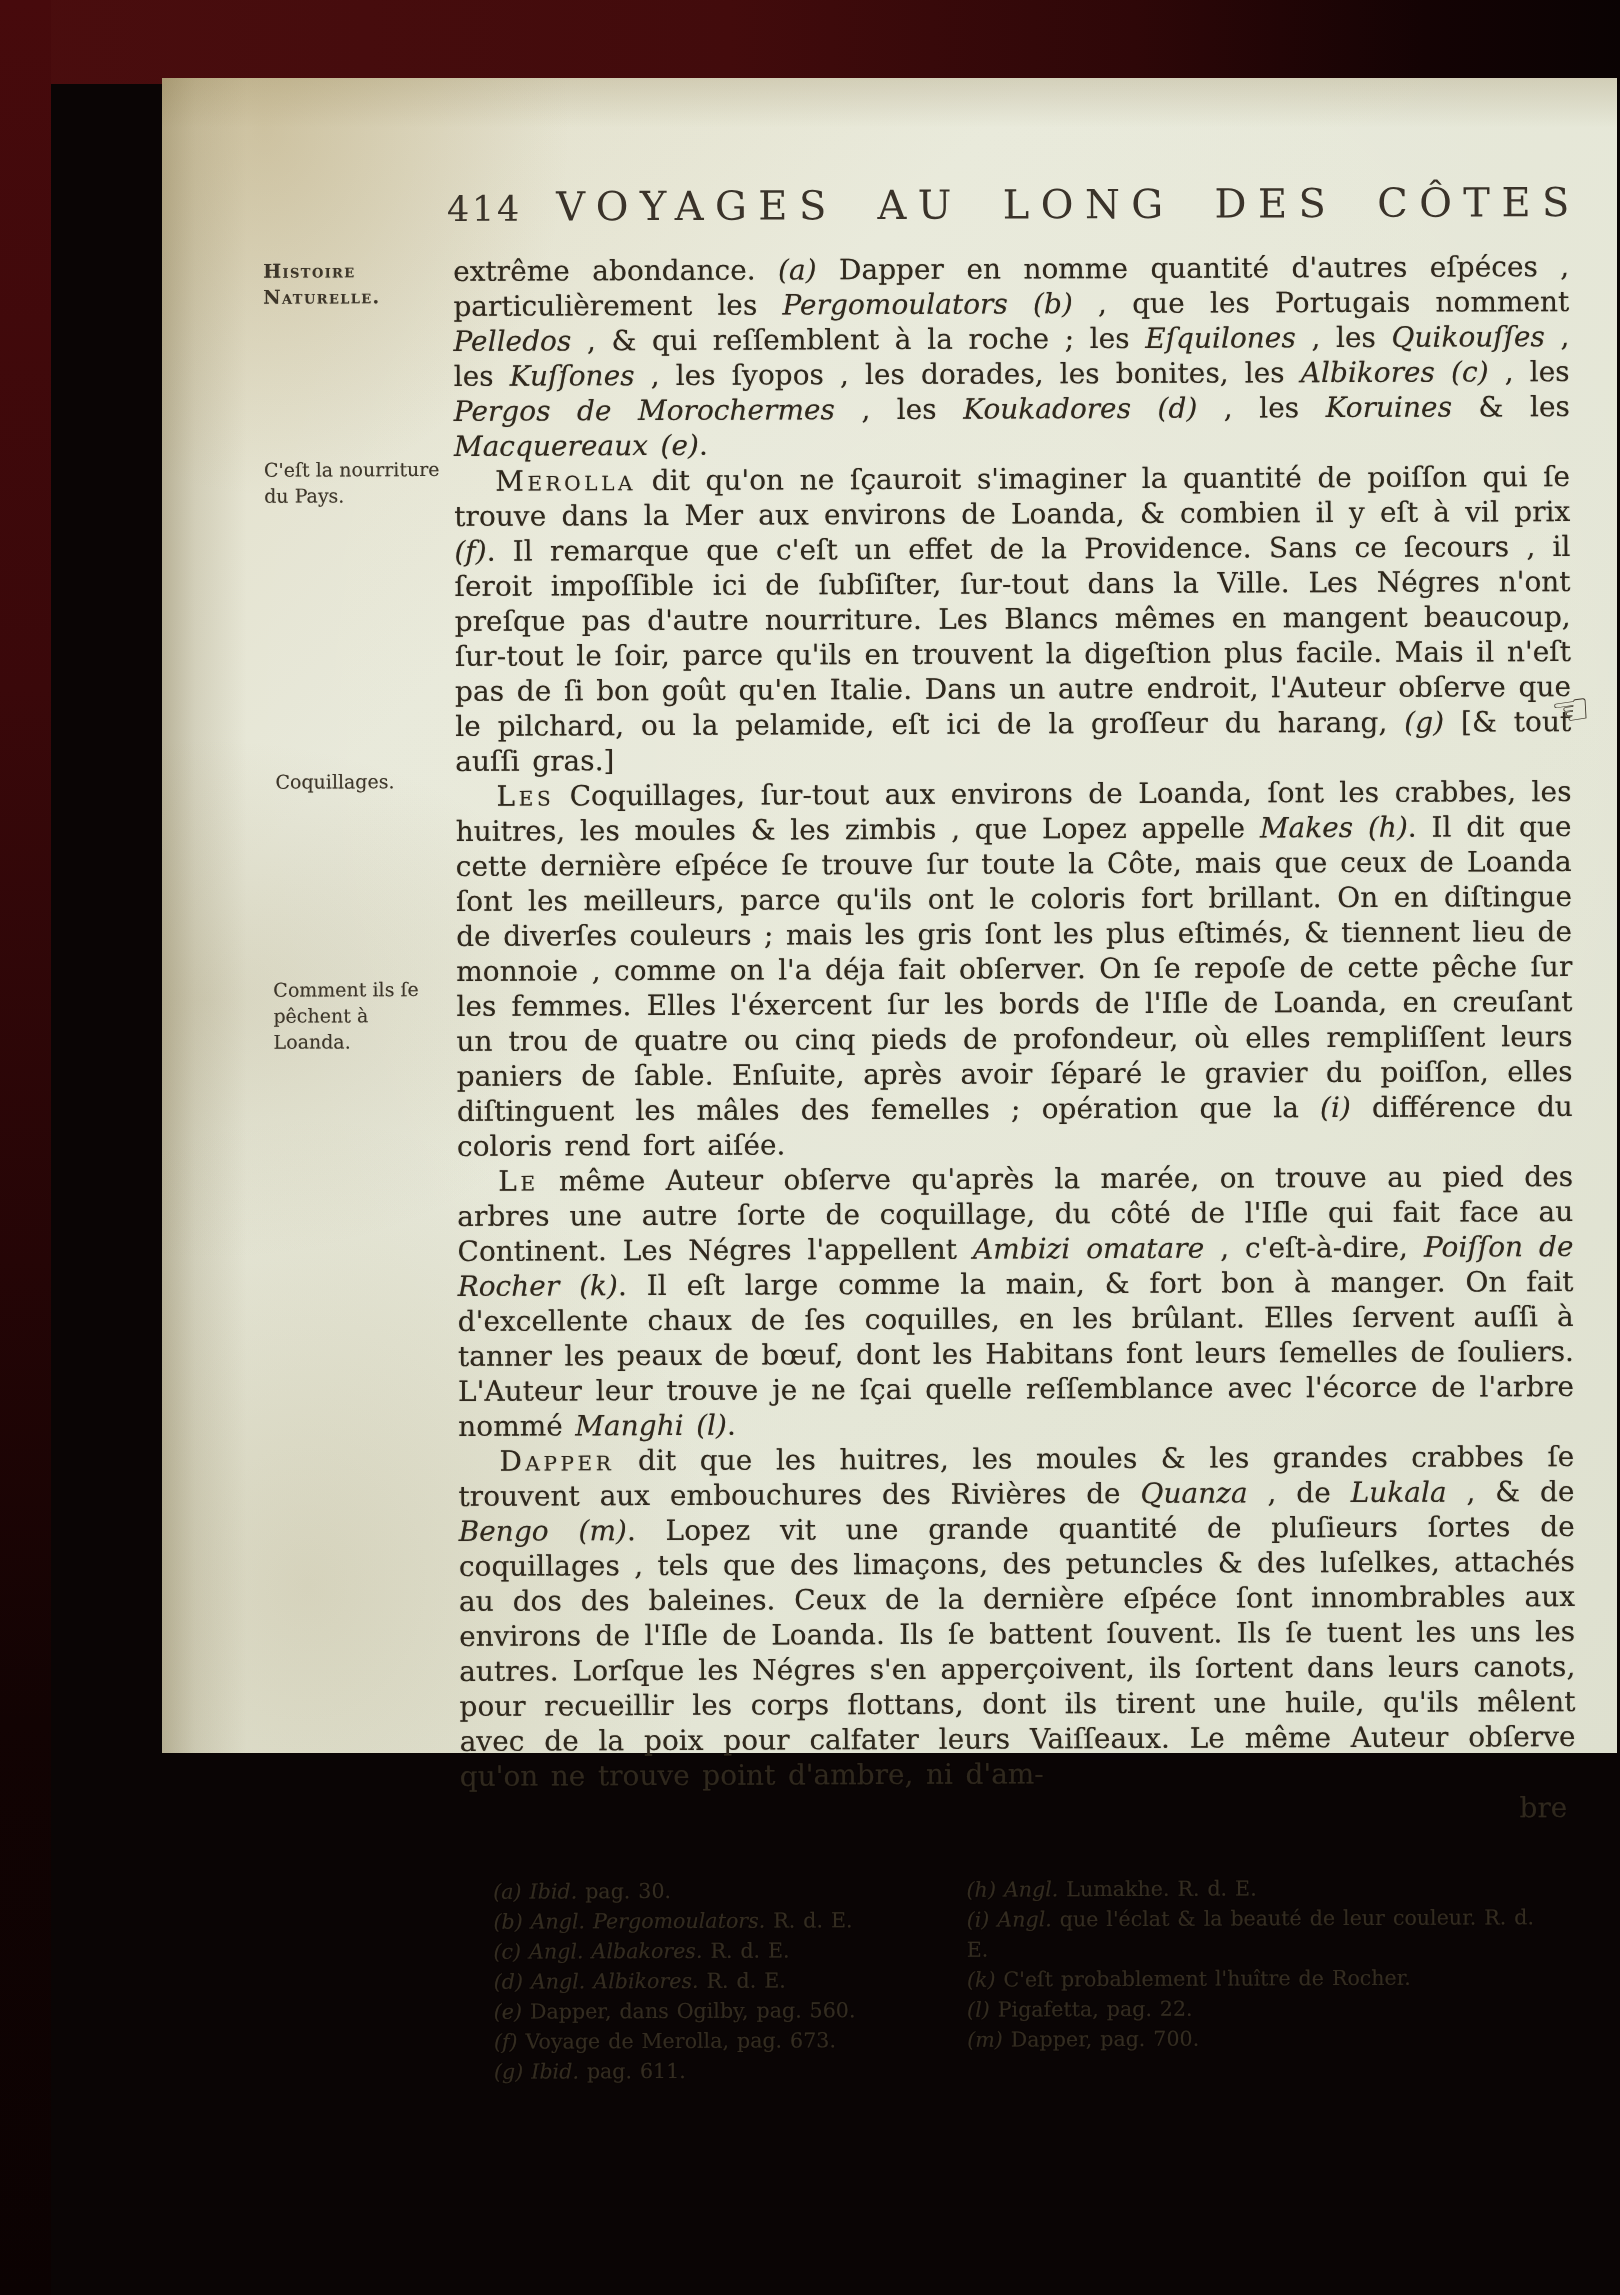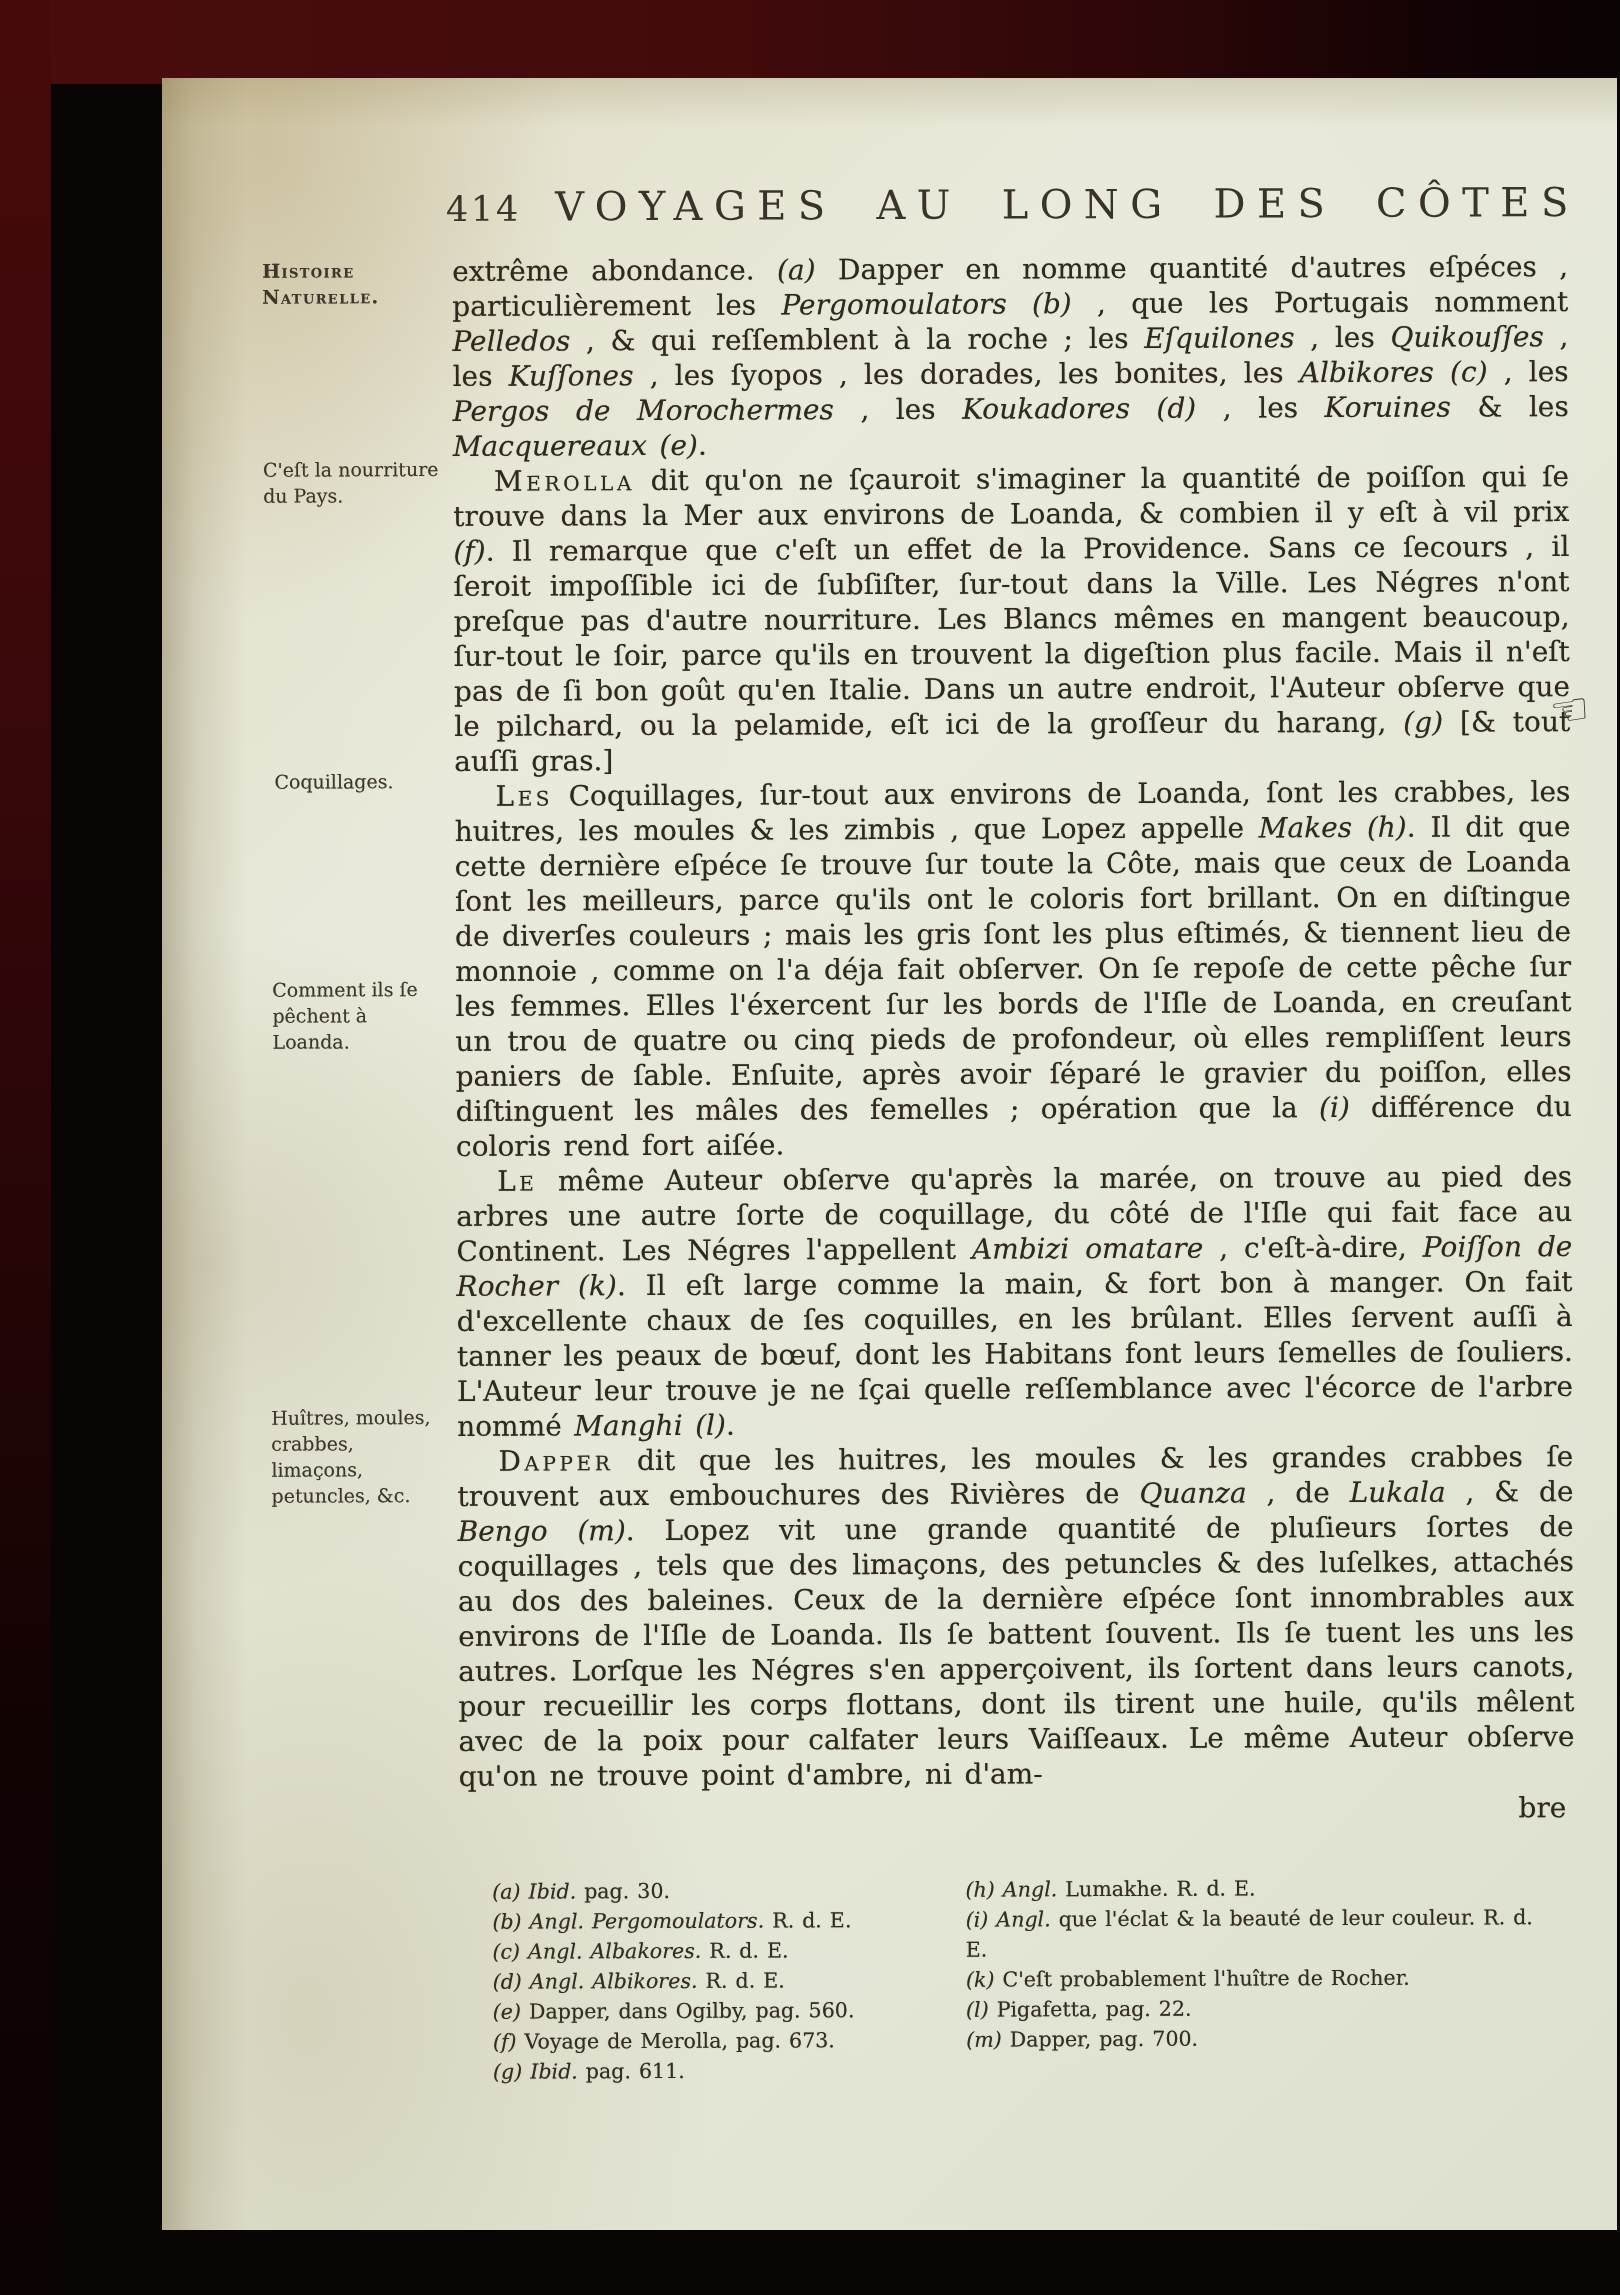--- a/index.html
+++ b/index.html
@@ -12,21 +12,21 @@
   .scan{position:relative;width:1621px;height:2295px;background:#0a0505;}
   .band-top{
     position:absolute;left:0;top:0;width:1621px;height:84px;
     background:linear-gradient(90deg,#4a0d0e 0%,#420b0c 45%,#2e0708 70%,#140304 88%,#0a0303 100%);
   }
   .band-left{
     position:absolute;left:0;top:0;width:51px;height:2295px;
     background:linear-gradient(180deg,#470a0c 0%,#3a080a 30%,#250506 55%,#120303 75%,#0b0202 100%);
   }
   .paper{
-    position:absolute;left:162px;top:78px;width:1455px;height:2152px;
+    position:absolute;left:162px;top:78px;width:1455px;height:1675px;
     background-color:#e6e7d8;
     background-image:
       radial-gradient(ellipse at 7% 3%, rgba(156,128,68,0.30), transparent 16%),
       radial-gradient(ellipse at 3% 55%, rgba(140,120,70,0.18), transparent 20%),
       radial-gradient(ellipse at 10% 90%, rgba(150,130,80,0.20), transparent 22%),
       radial-gradient(ellipse at 55% 40%, rgba(255,255,246,0.10), transparent 70%),
       linear-gradient(90deg, rgba(110,95,55,0.38) 0px, rgba(110,95,55,0.16) 33px, rgba(110,95,55,0) 85px),
       linear-gradient(180deg, rgba(135,115,65,0.22) 0px, rgba(135,115,65,0) 50px),
       linear-gradient(135deg,#e1dcc5 0%,#e8e9da 28%,#e4e6d6 65%,#dee0cf 100%);
   }
@@ -82,21 +82,20 @@
 
       <div class="header">
         <span class="pagenum">414</span>
         <span class="runtitle">VOYAGES AU LONG DES CÔTES</span>
       </div>
 
       <div class="note scnote" style="top:177px;">Histoire Naturelle.</div>
       <div class="note" style="top:376px;">C'eſt la nourriture du Pays.</div>
       <div class="note" style="top:688px;left:114px;">Coquillages.</div>
       <div class="note" style="top:896px;left:111px;">Comment ils ſe pêchent à Loanda.</div>
-      <div class="note" style="top:1324px;left:108px;">Huîtres, moules, crabbes, limaçons, petuncles, &amp;c.</div>
 
       <div class="bodycol">
         <p class="para"><span>extrême abondance.  </span><span class="i">(a)</span><span> Dapper en nomme quantité d'autres eſpéces , particulièrement les </span><span class="i">Pergomoulators</span><span> </span><span class="i">(b)</span><span> , que les Portugais nomment </span><span class="i">Pelledos</span><span> , &amp; qui reſſemblent à la roche ; les </span><span class="i">Eſquilones</span><span> , les </span><span class="i">Quikouſſes</span><span> , les </span><span class="i">Kuſſones</span><span> , les ſyopos , les dorades, les bonites, les </span><span class="i">Albikores</span><span> </span><span class="i">(c)</span><span> , les </span><span class="i">Pergos de Morochermes</span><span> , les </span><span class="i">Koukadores</span><span> </span><span class="i">(d)</span><span> , les </span><span class="i">Koruines</span><span> &amp; les </span><span class="i">Macquereaux</span><span> </span><span class="i">(e)</span><span>.</span></p>
         <p class="para ind"><span class="sc">Merolla</span><span> dit qu'on ne ſçauroit s'imaginer la quantité de poiſſon qui ſe trouve dans la Mer aux environs de Loanda, &amp; combien il y eſt à vil prix </span><span class="i">(f)</span><span>.  Il remarque que  c'eſt un effet de la Providence.  Sans ce ſecours , il ſeroit impoſſible ici de ſubſiſter, ſur-tout dans la Ville.  Les Négres n'ont preſque pas d'autre nourriture.  Les Blancs mêmes en mangent beaucoup, ſur-tout le ſoir, parce qu'ils en trouvent la digeſtion plus facile.  Mais il n'eſt pas de ſi bon goût qu'en Italie.  Dans un autre endroit, l'Auteur obſerve que le pilchard, ou la pelamide, eſt ici de la groſſeur du harang, </span><span class="i">(g)</span><span> [&amp; tout auſſi gras.]</span></p>
         <p class="para ind"><span class="sc">Les</span><span> Coquillages, ſur-tout aux environs de Loanda, ſont les crabbes, les huitres, les moules &amp; les zimbis , que Lopez appelle </span><span class="i">Makes</span><span> </span><span class="i">(h)</span><span>.  Il dit que cette dernière eſpéce ſe trouve ſur toute la Côte, mais que ceux de Loanda ſont les meilleurs, parce qu'ils ont le coloris fort brillant.  On en diſtingue de diverſes couleurs ; mais les gris ſont les plus eſtimés, &amp; tiennent lieu de monnoie , comme on l'a déja fait obſerver.  On ſe repoſe de cette pêche ſur les femmes.  Elles l'éxercent ſur les bords de l'Iſle de Loanda, en creuſant un trou de quatre ou cinq pieds de profondeur, où elles rempliſſent leurs paniers de ſable.  Enſuite, après avoir ſéparé le gravier du poiſſon, elles diſtinguent les mâles des femelles ; opération que la </span><span class="i">(i)</span><span> différence du coloris rend fort aiſée.</span></p>
         <p class="para ind"><span class="sc">Le</span><span> même Auteur obſerve qu'après la marée, on trouve au pied des arbres une autre ſorte de coquillage, du côté de l'Iſle qui fait face au Continent.  Les Négres l'appellent </span><span class="i">Ambizi omatare</span><span> , c'eſt-à-dire, </span><span class="i">Poiſſon de Rocher</span><span> </span><span class="i">(k)</span><span>.  Il eſt large comme la main, &amp; fort bon à manger.  On fait d'excellente chaux de ſes coquilles, en les brûlant.  Elles ſervent auſſi à tanner les peaux de bœuf, dont les Habitans font leurs ſemelles de ſouliers.  L'Auteur leur trouve je ne ſçai quelle reſſemblance avec l'écorce de l'arbre nommé </span><span class="i">Manghi</span><span> </span><span class="i">(l)</span><span>.</span></p>
         <p class="para ind"><span class="sc">Dapper</span><span> dit que les huitres, les moules &amp; les grandes crabbes ſe trouvent aux embouchures des Rivières de </span><span class="i">Quanza</span><span> , de </span><span class="i">Lukala</span><span> , &amp; de </span><span class="i">Bengo</span><span> </span><span class="i">(m)</span><span>.  Lopez vit une grande quantité de pluſieurs ſortes de coquillages , tels que des limaçons, des petuncles &amp; des luſelkes, attachés au dos des baleines.  Ceux de la dernière eſpéce ſont innombrables aux environs de l'Iſle de Loanda.  Ils ſe battent ſouvent.  Ils ſe tuent les uns les autres.  Lorſque les Négres s'en apperçoivent, ils ſortent dans leurs canots, pour recueillir les corps flottans, dont ils tirent une huile, qu'ils mêlent avec de la poix pour calfater leurs Vaiſſeaux.  Le même Auteur obſerve qu'on ne trouve point d'ambre, ni d'am-</span></p>
 
         <div class="catchword">bre</div>
 

